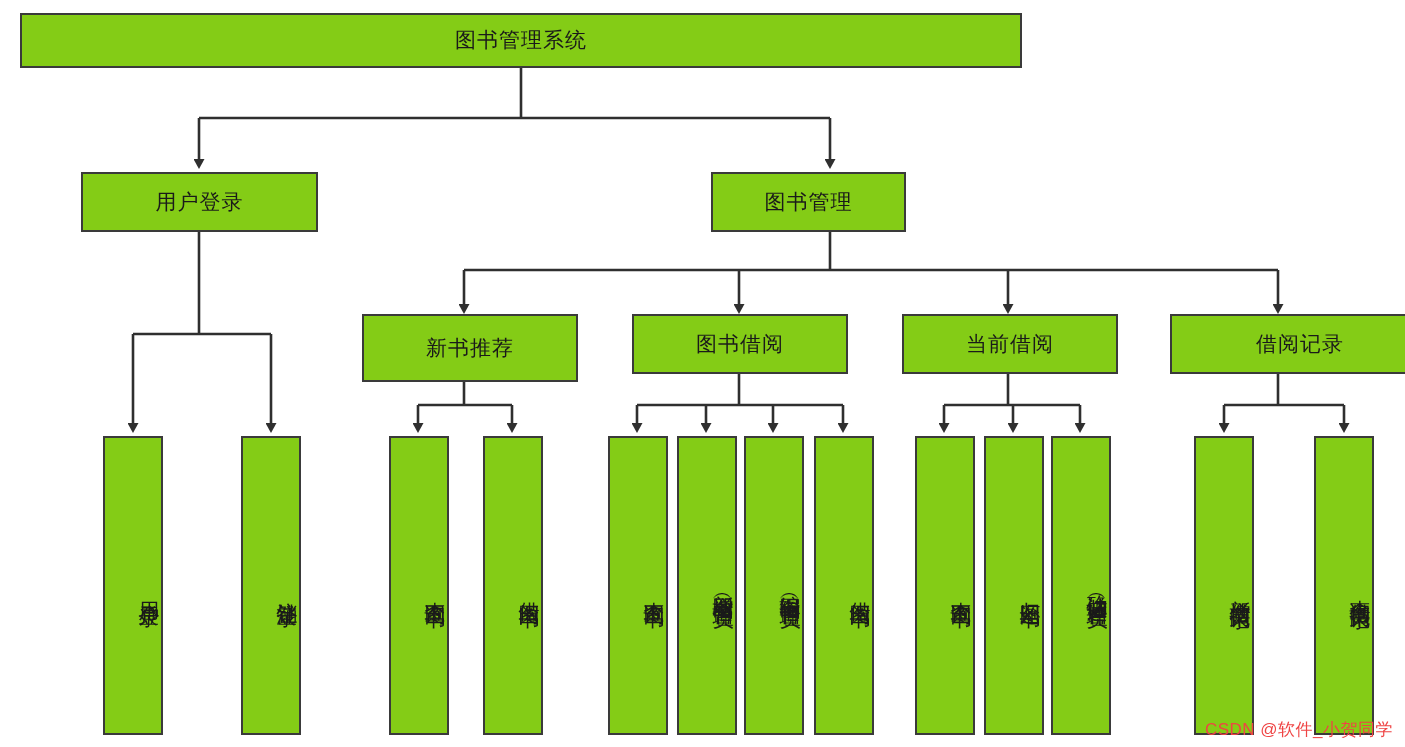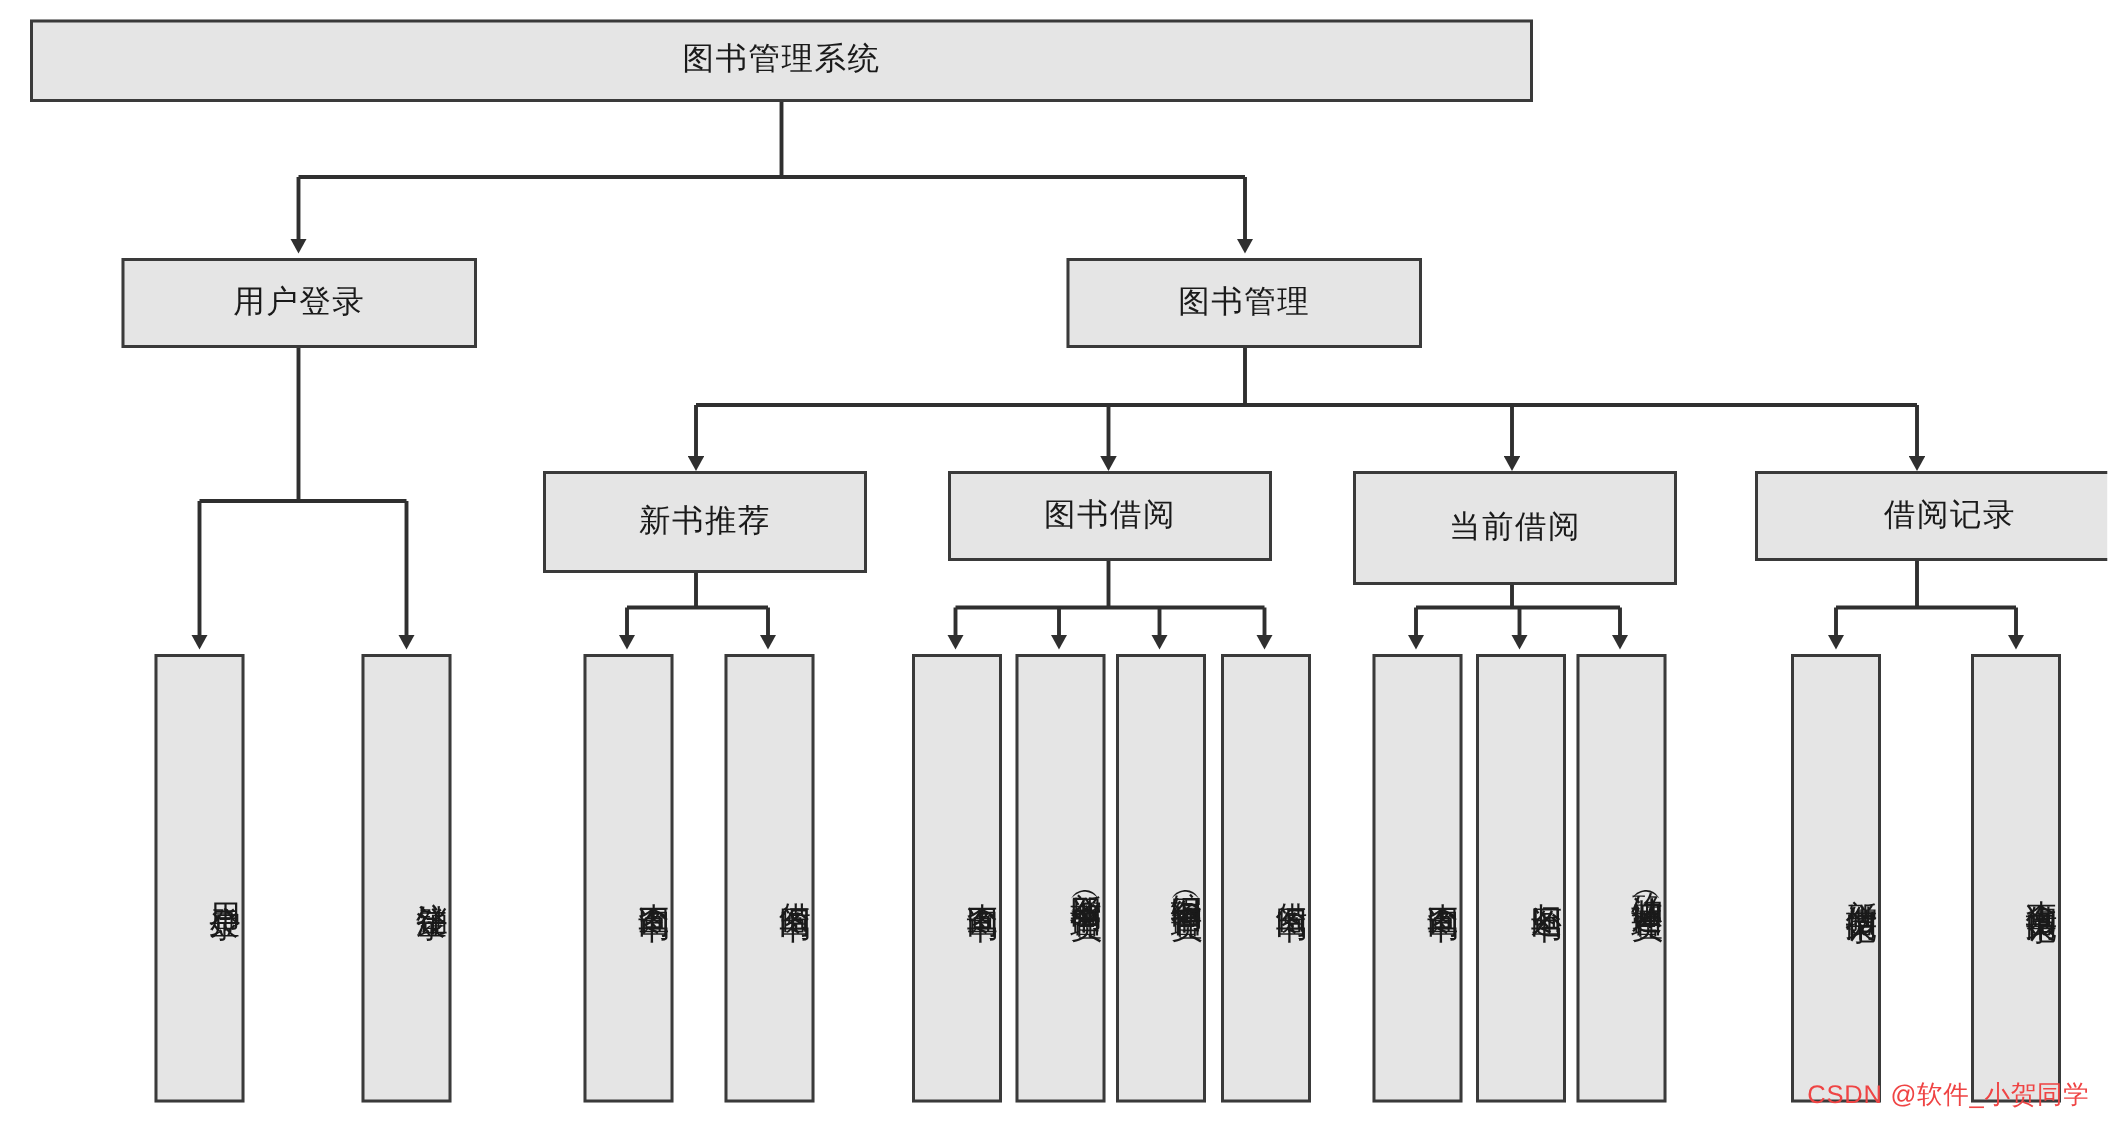--- a/index.html
+++ b/index.html
@@ -22,21 +22,21 @@
     left: 0;
     top: 0;
     width: 1405px;
     height: 747px;
     pointer-events: none;
   }
   .node {
     position: absolute;
     box-sizing: border-box;
     border: 2.5px solid #3a3a3a;
-    background: #e5e5e5;
+    background: #84cc16;
     color: #1a1a1a;
     display: flex;
     align-items: center;
     justify-content: center;
     text-align: right;
   }
   .node.horiz {
     font-size: 21px;
     letter-spacing: 1px;
   }
@@ -122,31 +122,31 @@
     </g>
   </svg>
 
   <div class="node horiz" style="left:20px; top:13px; width:1002px; height:55px;">
     <span class="node-label">图书管理系统</span>
   </div>
 
   <div class="node horiz" style="left:81px; top:172px; width:237px; height:60px;">
     <span class="node-label">用户登录</span>
   </div>
-  <div class="node horiz" style="left:711px; top:172px; width:237px; height:60px;">
+  <div class="node horiz" style="left:711px; top:172px; width:195px; height:60px;">
     <span class="node-label">图书管理</span>
   </div>
 
   <div class="node horiz" style="left:362px; top:314px; width:216px; height:68px;">
     <span class="node-label">新书推荐</span>
   </div>
   <div class="node horiz" style="left:632px; top:314px; width:216px; height:60px;">
     <span class="node-label">图书借阅</span>
   </div>
-  <div class="node horiz" style="left:902px; top:314px; width:216px; height:76px;">
+  <div class="node horiz" style="left:902px; top:314px; width:216px; height:60px;">
     <span class="node-label">当前借阅</span>
   </div>
   <div class="node horiz" style="left:1170px; top:314px; width:260px; height:60px;">
     <span class="node-label">借阅记录</span>
   </div>
 
   <div class="node vert" style="left:103px; top:436px; width:60px; height:299px;">
     <span class="node-label">用户登录</span>
   </div>
   <div class="node vert" style="left:241px; top:436px; width:60px; height:299px;">

